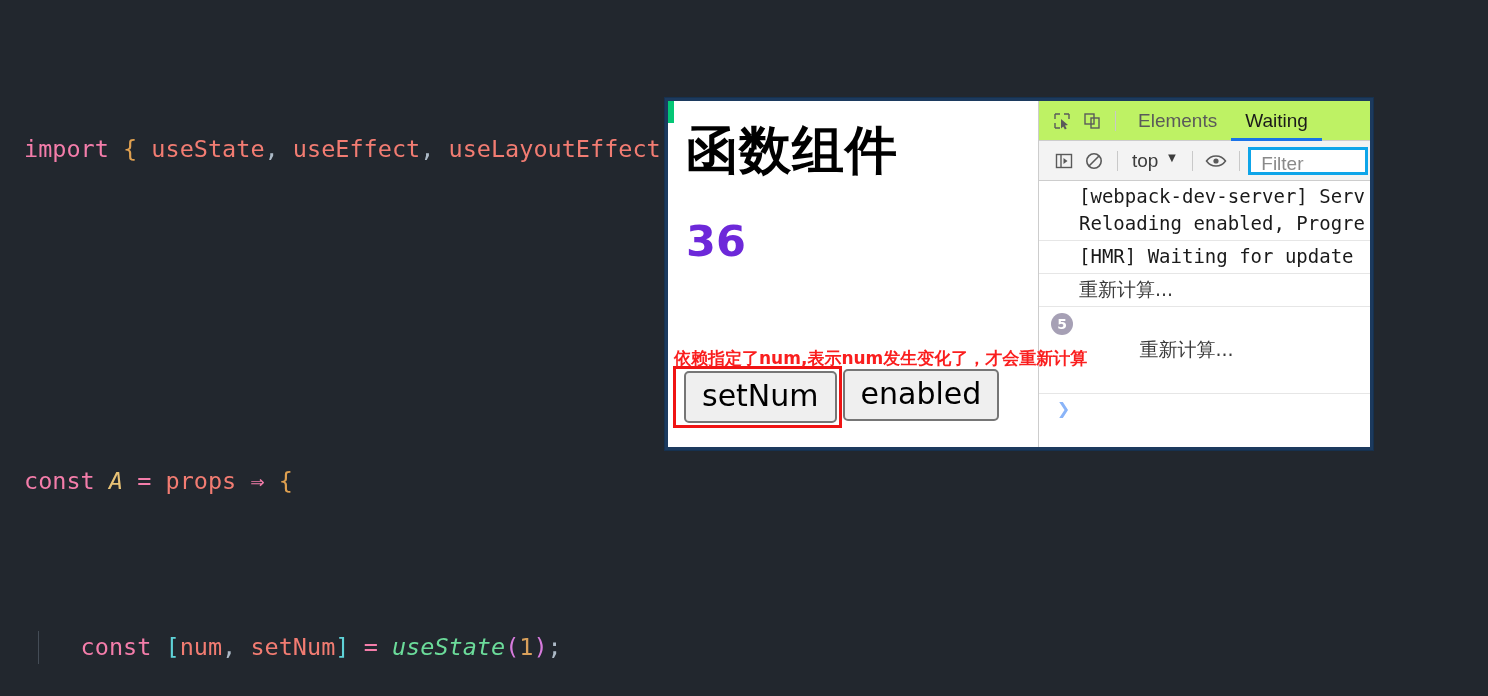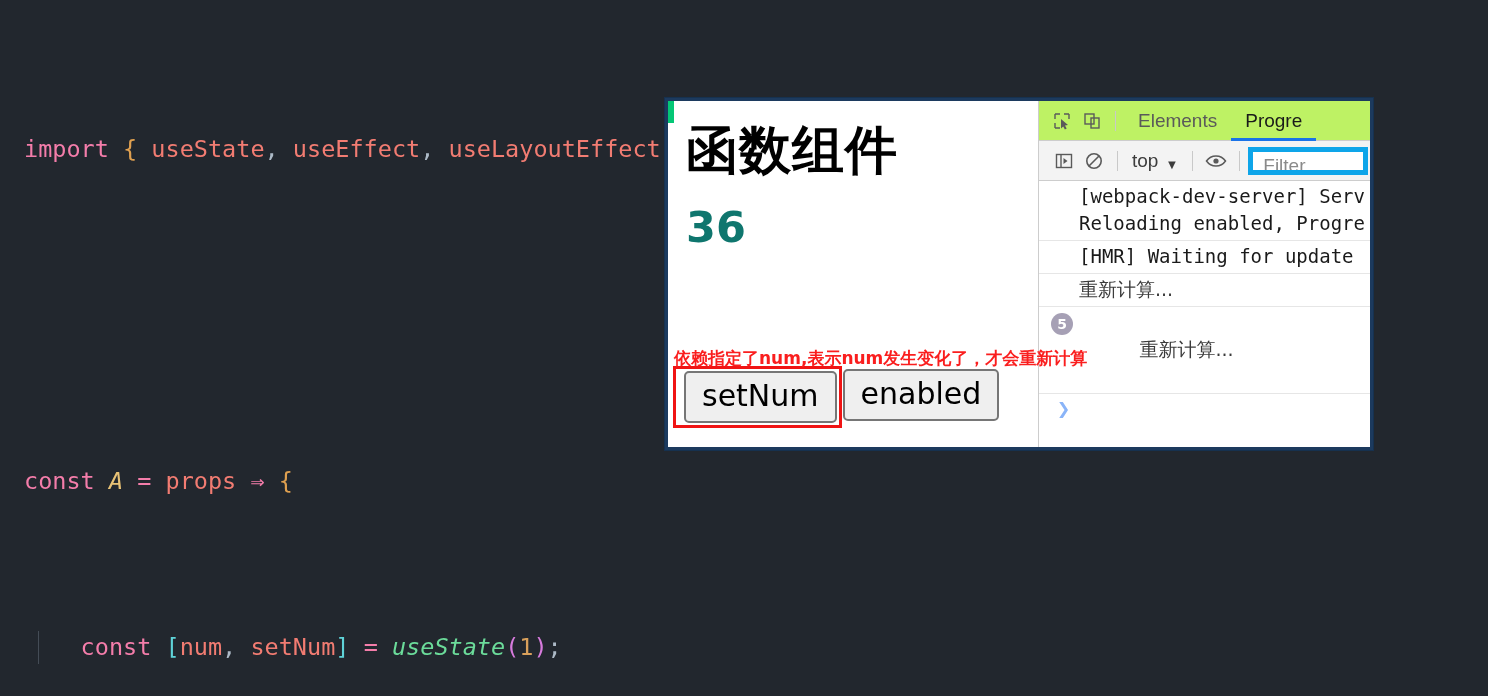--- a/index.html
+++ b/index.html
@@ -72,26 +72,26 @@
   #pv-h2 {
     margin: 22px 0 0 18px;
     font-family: "DejaVu Sans", sans-serif;
     font-weight: bold;
     font-size: 52px;
     line-height: 1.05;
     color: #000;
     letter-spacing: 1px;
   }
   #pv-h3 {
-    margin: 28px 0 0 18px;
+    margin: 42px 0 0 18px;
     font-family: "DejaVu Sans", sans-serif;
     font-weight: bold;
     font-size: 43px;
     line-height: 1;
-    color: #0f766e;
+    color: #6d28d9;
   }
   #pv-note {
     position: absolute;
     left: 6px; top: 246px;
     font-family: "DejaVu Sans", sans-serif;
     font-weight: bold;
     font-size: 17px;
     color: #fa1e1e;
     white-space: nowrap;
     z-index: 20;
@@ -162,27 +162,27 @@
     display: flex; align-items: center;
     height: 40px;
     background: #f3f3f3;
     border-bottom: 1px solid #cdcdcd;
     padding-left: 10px;
     flex: none;
   }
   #dt-top {
     font-family: "Liberation Sans", sans-serif;
     font-size: 19px; color: #3c3c3c;
-    display: flex; align-items: flex-end; gap: 7px;
+    display: flex; align-items: flex-start; gap: 7px;
     padding: 0 6px;
     cursor: pointer;
   }
   #dt-filter {
     background: #fff;
-    border: 5px solid #0ea5e9;
+    border: 3px solid #0ea5e9;
     font-family: "Liberation Sans", sans-serif;
     font-size: 19px;
     color: #8a8a8a;
     padding: 3px 10px;
     width: 120px;
     height: 28px;
     line-height: 22px;
     overflow: hidden;
     white-space: nowrap;
   }
@@ -320,21 +320,21 @@
           </svg>
         </div>
         <div class="dt-iconbtn">
           <svg width="20" height="20" viewBox="0 0 20 20" fill="none" stroke="currentColor" stroke-width="1.4">
             <rect x="3" y="3" width="9" height="10"></rect>
             <rect x="9" y="7" width="8" height="10"></rect>
           </svg>
         </div>
         <div class="dt-sep"></div>
         <div class="dt-tab">Elements</div>
-        <div class="dt-tab active">Progre</div>
+        <div class="dt-tab active">Waiting</div>
       </div>
 
       <div id="dt-toolbar">
         <div class="dt-iconbtn">
           <svg width="20" height="20" viewBox="0 0 20 20" fill="none" stroke="currentColor" stroke-width="1.4">
             <rect x="2.5" y="3.5" width="15" height="13"></rect>
             <path d="M7 3.5v13"></path>
             <path d="M9.5 7l4 3-4 3z" fill="currentColor" stroke="none"></path>
           </svg>
         </div>

